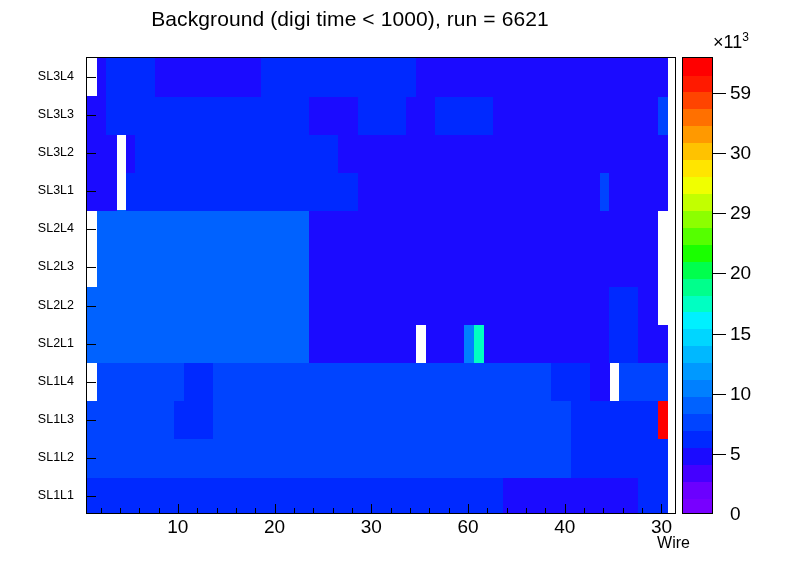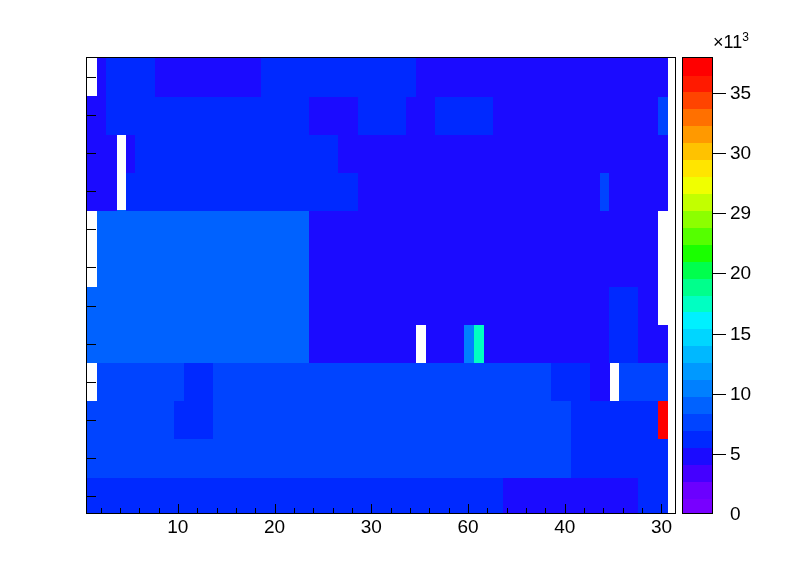--- a/index.html
+++ b/index.html
@@ -48,21 +48,36 @@
   .clab{position:absolute;left:17px;font-size:19px;transform:translateY(-50%);
         white-space:nowrap;}
   #cexp{position:absolute;left:713px;top:30px;font-size:18px;white-space:nowrap;}
   #cexp sup{font-size:12px;vertical-align:super;}
 </style>
 </head>
 <body>
 
 <div id="root-canvas">
 
-
+  <div id="title">Background (digi time &lt; 1000), run = 6621</div>
+
+  <div id="ylabels">
+      <div class="yl" style="top: 19.0417px;">SL3L4</div>
+      <div class="yl" style="top: 57.125px;">SL3L3</div>
+      <div class="yl" style="top: 95.2083px;">SL3L2</div>
+      <div class="yl" style="top: 133.292px;">SL3L1</div>
+      <div class="yl" style="top: 171.375px;">SL2L4</div>
+      <div class="yl" style="top: 209.458px;">SL2L3</div>
+      <div class="yl" style="top: 247.542px;">SL2L2</div>
+      <div class="yl" style="top: 285.625px;">SL2L1</div>
+      <div class="yl" style="top: 323.708px;">SL1L4</div>
+      <div class="yl" style="top: 361.792px;">SL1L3</div>
+      <div class="yl" style="top: 399.875px;">SL1L2</div>
+      <div class="yl" style="top: 437.958px;">SL1L1</div>
+    </div>
 
   <div id="frame">
     <div id="cells">
         <div class="cell" style="left: 0px; top: 418.917px; width: 10.2721px; height: 38.6833px; background: rgb(0, 41, 255);"></div>
         <div class="cell" style="left: 9.67213px; top: 418.917px; width: 10.2721px; height: 38.6833px; background: rgb(0, 41, 255);"></div>
         <div class="cell" style="left: 19.3443px; top: 418.917px; width: 10.2721px; height: 38.6833px; background: rgb(0, 41, 255);"></div>
         <div class="cell" style="left: 29.0164px; top: 418.917px; width: 10.2721px; height: 38.6833px; background: rgb(0, 41, 255);"></div>
         <div class="cell" style="left: 38.6885px; top: 418.917px; width: 10.2721px; height: 38.6833px; background: rgb(0, 41, 255);"></div>
         <div class="cell" style="left: 48.3607px; top: 418.917px; width: 10.2721px; height: 38.6833px; background: rgb(0, 41, 255);"></div>
         <div class="cell" style="left: 58.0328px; top: 418.917px; width: 10.2721px; height: 38.6833px; background: rgb(0, 41, 255);"></div>
@@ -814,20 +829,21 @@
       <div class="xtick minor" style="left: 536.803px;"></div>
       <div class="xtick minor" style="left: 556.148px;"></div>
       <div class="xtick major" style="left: 575.492px;"></div>
       <div class="xlab" style="left: 91.8852px;">10</div>
       <div class="xlab" style="left: 188.607px;">20</div>
       <div class="xlab" style="left: 285.328px;">30</div>
       <div class="xlab" style="left: 382.049px;">60</div>
       <div class="xlab" style="left: 478.77px;">40</div>
       <div class="xlab" style="left: 575.492px;">30</div>
     </div>
+  <div id="xtitle">Wire</div>
 
   <div id="cbar">
       <div class="cseg" style="height: 17.5259px; top: 440.074px; background: rgb(120, 0, 255);"></div>
       <div class="cseg" style="height: 17.5259px; top: 423.148px; background: rgb(107, 0, 255);"></div>
       <div class="cseg" style="height: 17.5259px; top: 406.222px; background: rgb(68, 0, 255);"></div>
       <div class="cseg" style="height: 17.5259px; top: 389.296px; background: rgb(27, 11, 255);"></div>
       <div class="cseg" style="height: 17.5259px; top: 372.37px; background: rgb(0, 41, 255);"></div>
       <div class="cseg" style="height: 17.5259px; top: 355.444px; background: rgb(0, 68, 255);"></div>
       <div class="cseg" style="height: 17.5259px; top: 338.519px; background: rgb(0, 98, 255);"></div>
       <div class="cseg" style="height: 17.5259px; top: 321.593px; background: rgb(0, 128, 255);"></div>
@@ -859,17 +875,17 @@
       <div class="clab" style="top: 336.737px;">10</div>
       <div class="ctick" style="top: 276.605px;"></div>
       <div class="clab" style="top: 276.605px;">15</div>
       <div class="ctick" style="top: 216.474px;"></div>
       <div class="clab" style="top: 216.474px;">20</div>
       <div class="ctick" style="top: 156.342px;"></div>
       <div class="clab" style="top: 156.342px;">29</div>
       <div class="ctick" style="top: 96.2105px;"></div>
       <div class="clab" style="top: 96.2105px;">30</div>
       <div class="ctick" style="top: 36.0789px;"></div>
-      <div class="clab" style="top: 36.0789px;">35</div>
+      <div class="clab" style="top: 36.0789px;">59</div>
     </div>
   <div id="cexp"><span>×11</span><sup>3</sup></div>
 
 </div>
 
 </body></html>

